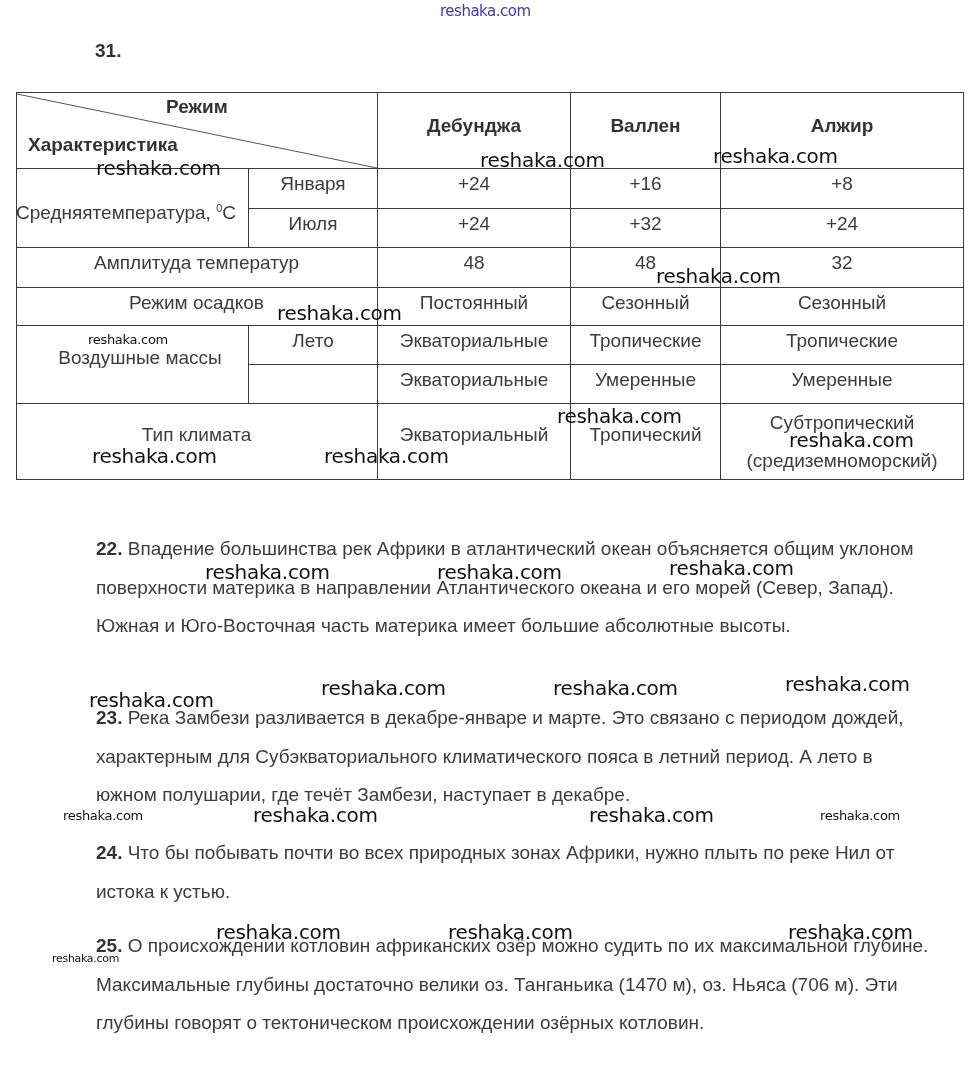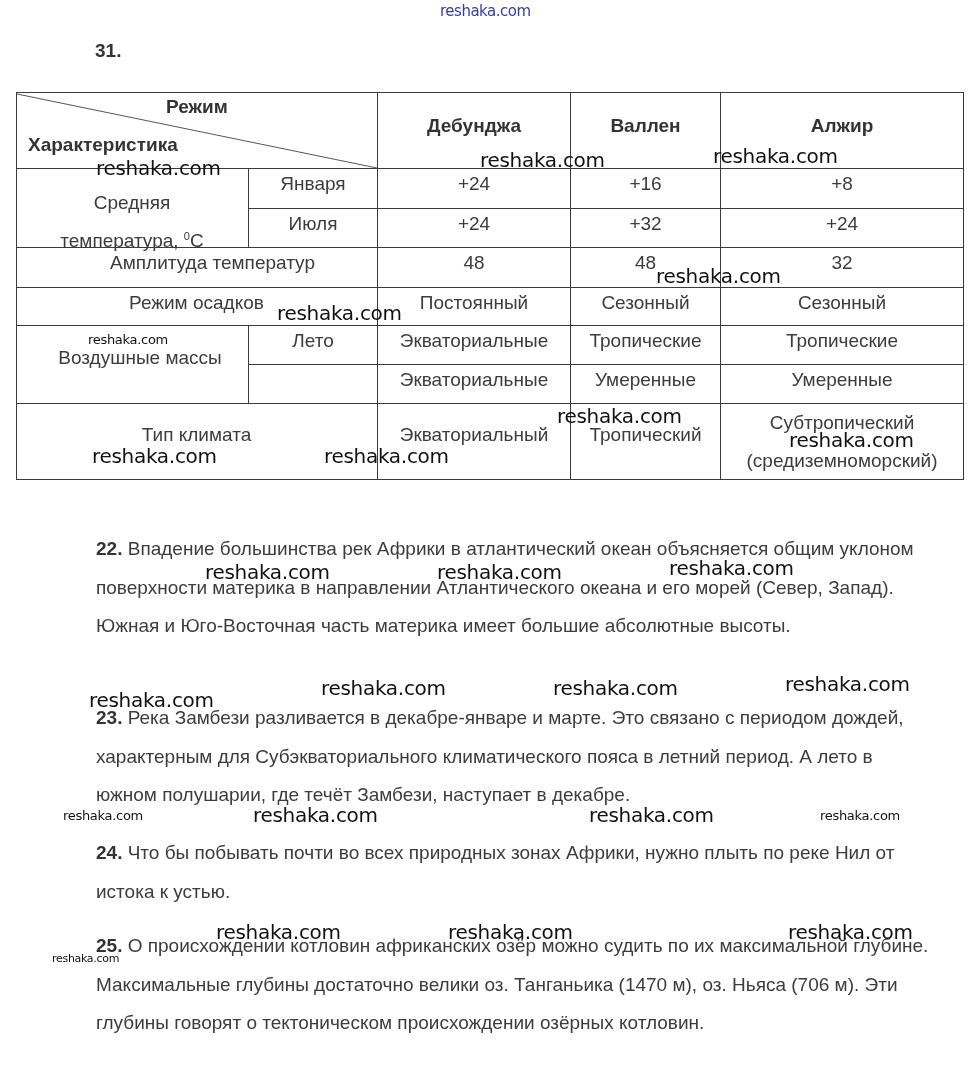--- a/index.html
+++ b/index.html
@@ -54,35 +54,35 @@
   <svg class="abs" style="left:0;top:0" width="362" height="77">
     <line x1="1" y1="2" x2="361" y2="76" stroke="#555" stroke-width="1"></line>
   </svg>
 
   <div class="abs hdr" style="left:150px;top:4px;font-size:19px">Режим</div>
   <div class="abs hdr" style="left:12px;top:42px;font-size:19px">Характеристика</div>
   <div class="cell hdr" style="left:362px;top:0;width:192px;height:68px">Дебунджа</div>
   <div class="cell hdr" style="left:705px;top:0;width:242px;height:68px">Алжир</div>
   <div class="cell hdr" style="left:555px;top:0;width:149px;height:68px">Валлен</div>
 
-  <div class="cell" style="left:0;top:92px;width:232px;height:78px;flex-direction:column;justify-content:flex-start;line-height:38px">
+  <div class="cell" style="left:0;top:82px;width:232px;height:78px;flex-direction:row;justify-content:flex-start;line-height:38px">
     <span>Средняя</span>
     <span><span>температура, </span><sup>0</sup><span>С</span></span>
   </div>
   <div class="cell top" style="left:233px;top:77px;width:128px;height:39px">Января</div>
   <div class="cell top" style="left:362px;top:77px;width:192px;height:39px">+24</div>
   <div class="cell top" style="left:555px;top:77px;width:149px;height:39px">+16</div>
   <div class="cell top" style="left:705px;top:77px;width:242px;height:39px">+8</div>
 
   <div class="cell top" style="left:233px;top:117px;width:128px;height:38px">Июля</div>
   <div class="cell top" style="left:362px;top:117px;width:192px;height:38px">+24</div>
   <div class="cell top" style="left:555px;top:117px;width:149px;height:38px">+32</div>
   <div class="cell top" style="left:705px;top:117px;width:242px;height:38px">+24</div>
 
-  <div class="cell top" style="left:16px;top:156px;width:361px;height:39px">Амплитуда температур</div>
+  <div class="cell top" style="left:0;top:156px;width:361px;height:39px">Амплитуда температур</div>
   <div class="cell top" style="left:362px;top:156px;width:192px;height:39px">48</div>
   <div class="cell top" style="left:555px;top:156px;width:149px;height:39px">48</div>
   <div class="cell top" style="left:705px;top:156px;width:242px;height:39px">32</div>
 
   <div class="cell top" style="left:0;top:196px;width:361px;height:37px">Режим осадков</div>
   <div class="cell top" style="left:362px;top:196px;width:192px;height:37px">Постоянный</div>
   <div class="cell top" style="left:555px;top:196px;width:149px;height:37px">Сезонный</div>
   <div class="cell top" style="left:705px;top:196px;width:242px;height:37px">Сезонный</div>
 
   <div class="cell" style="left:8px;top:254px;width:232px;height:24px">Воздушные массы</div>

